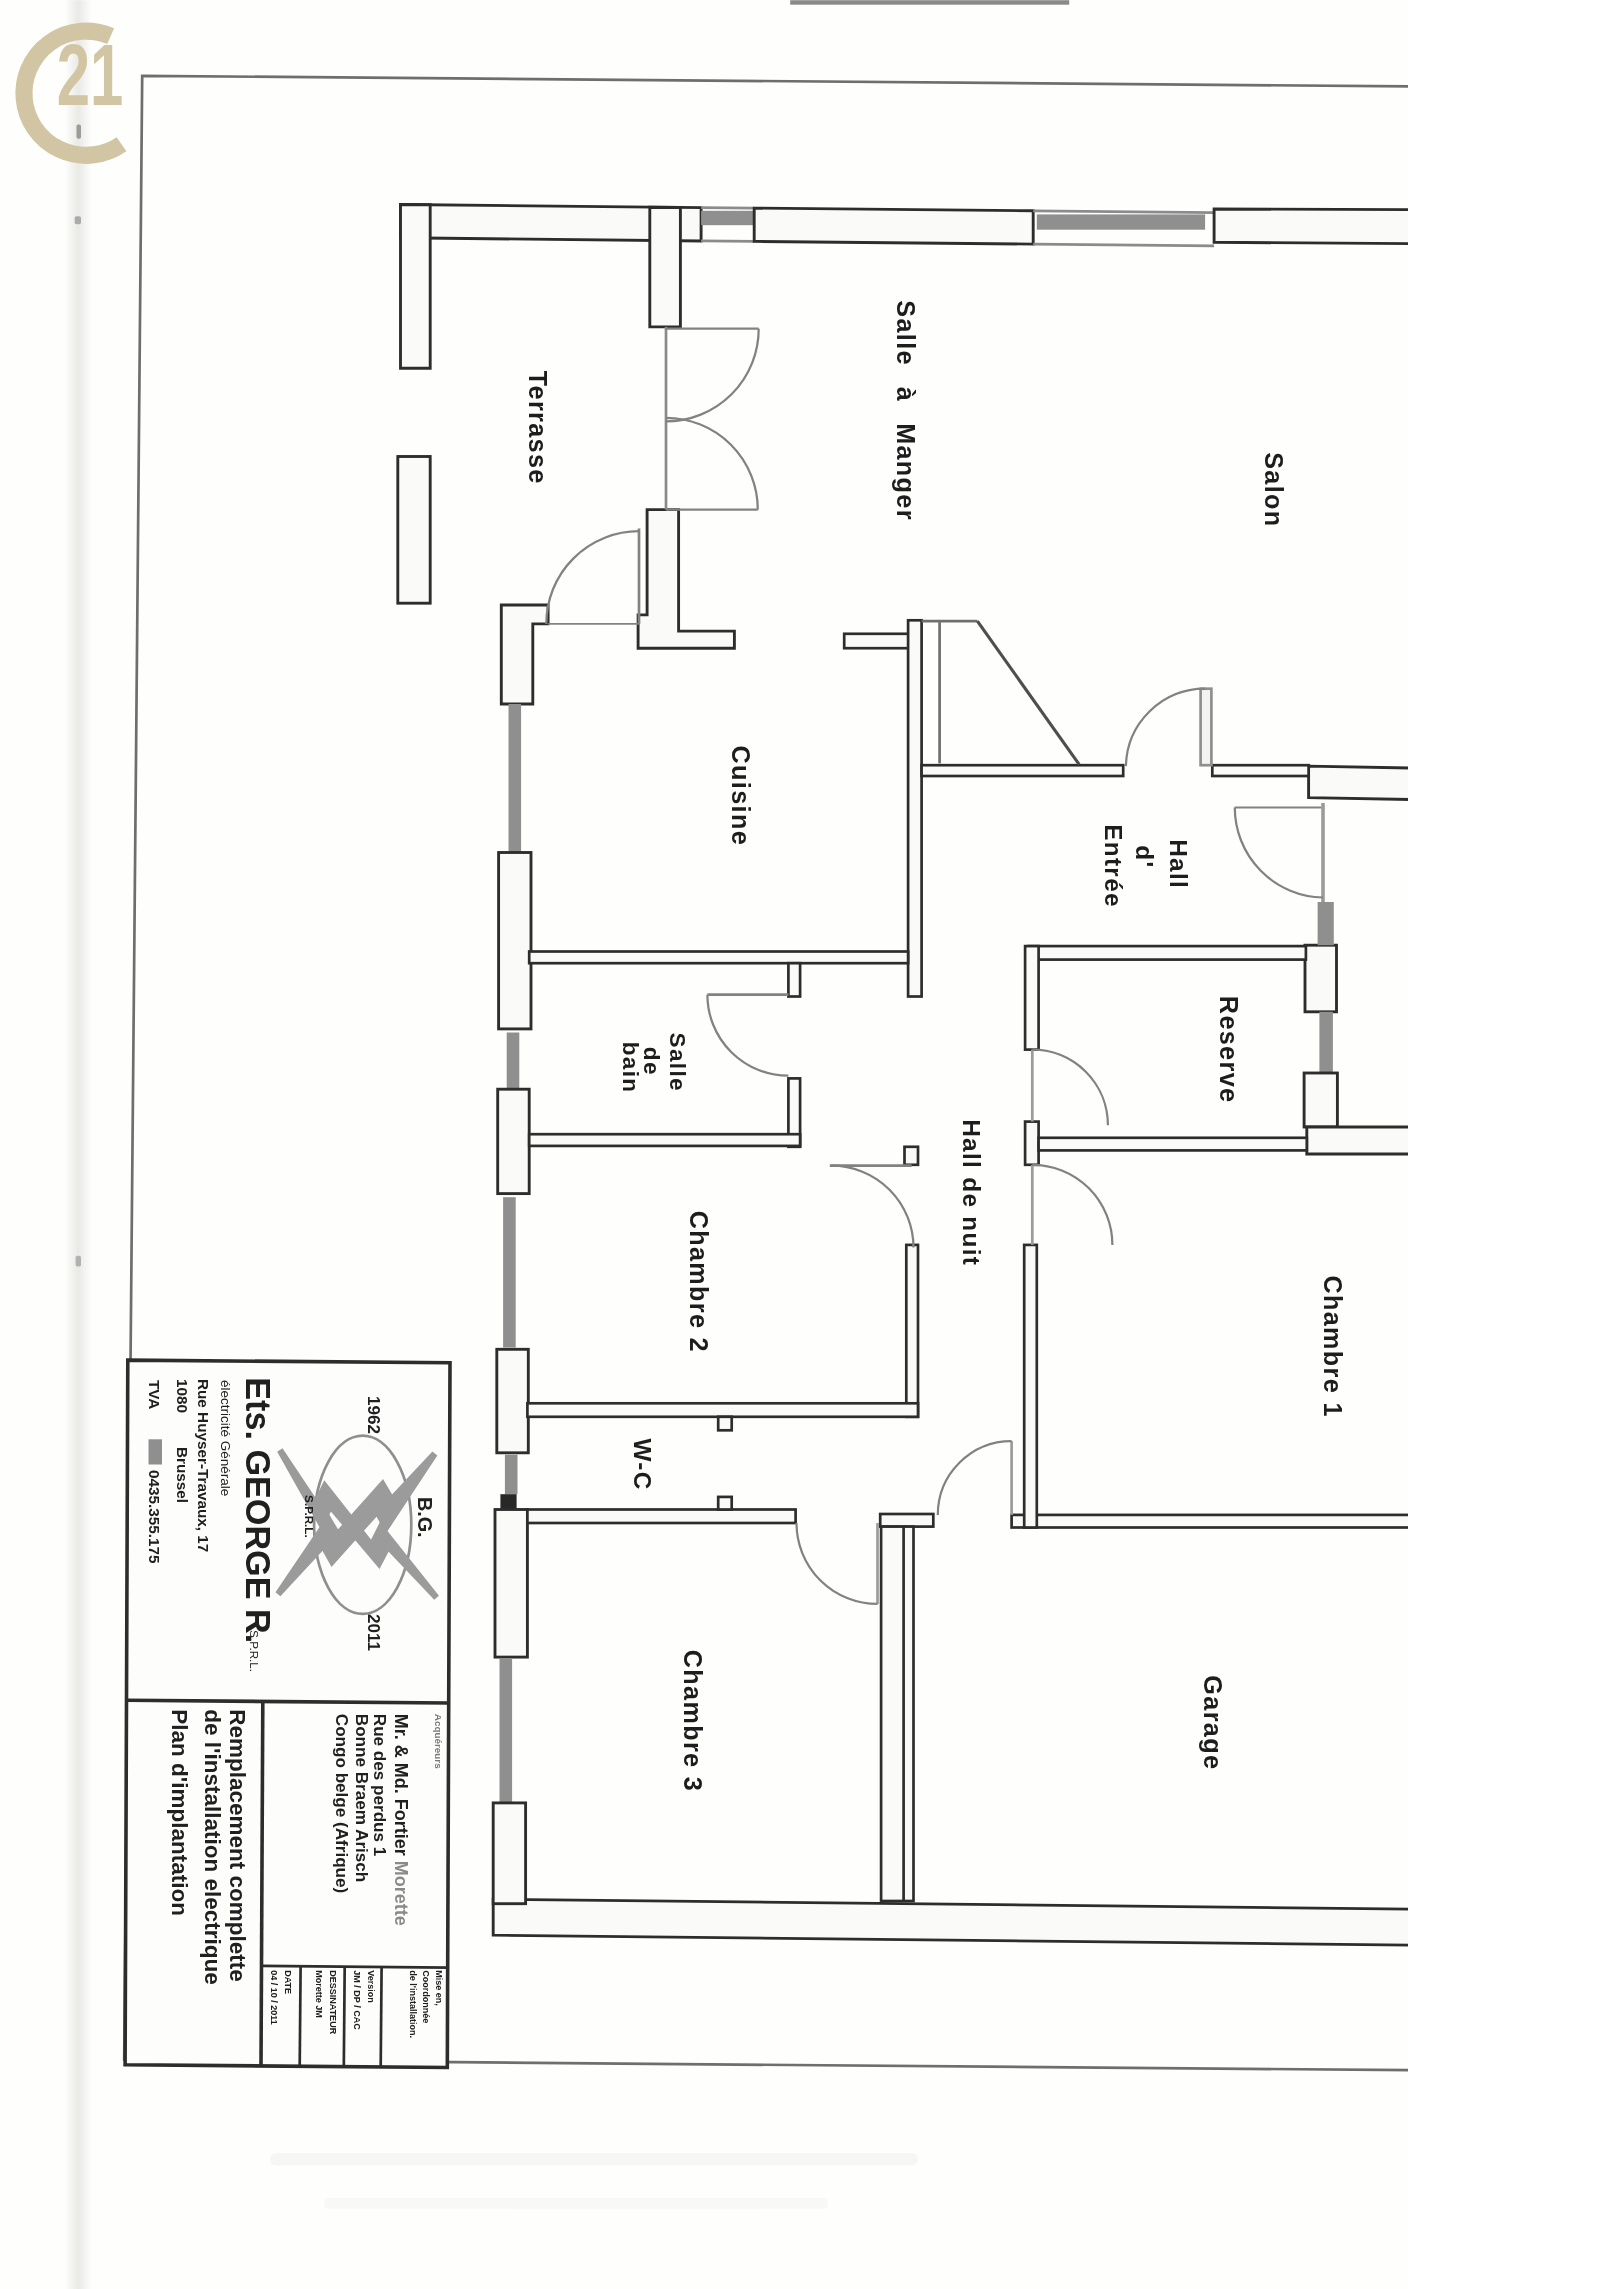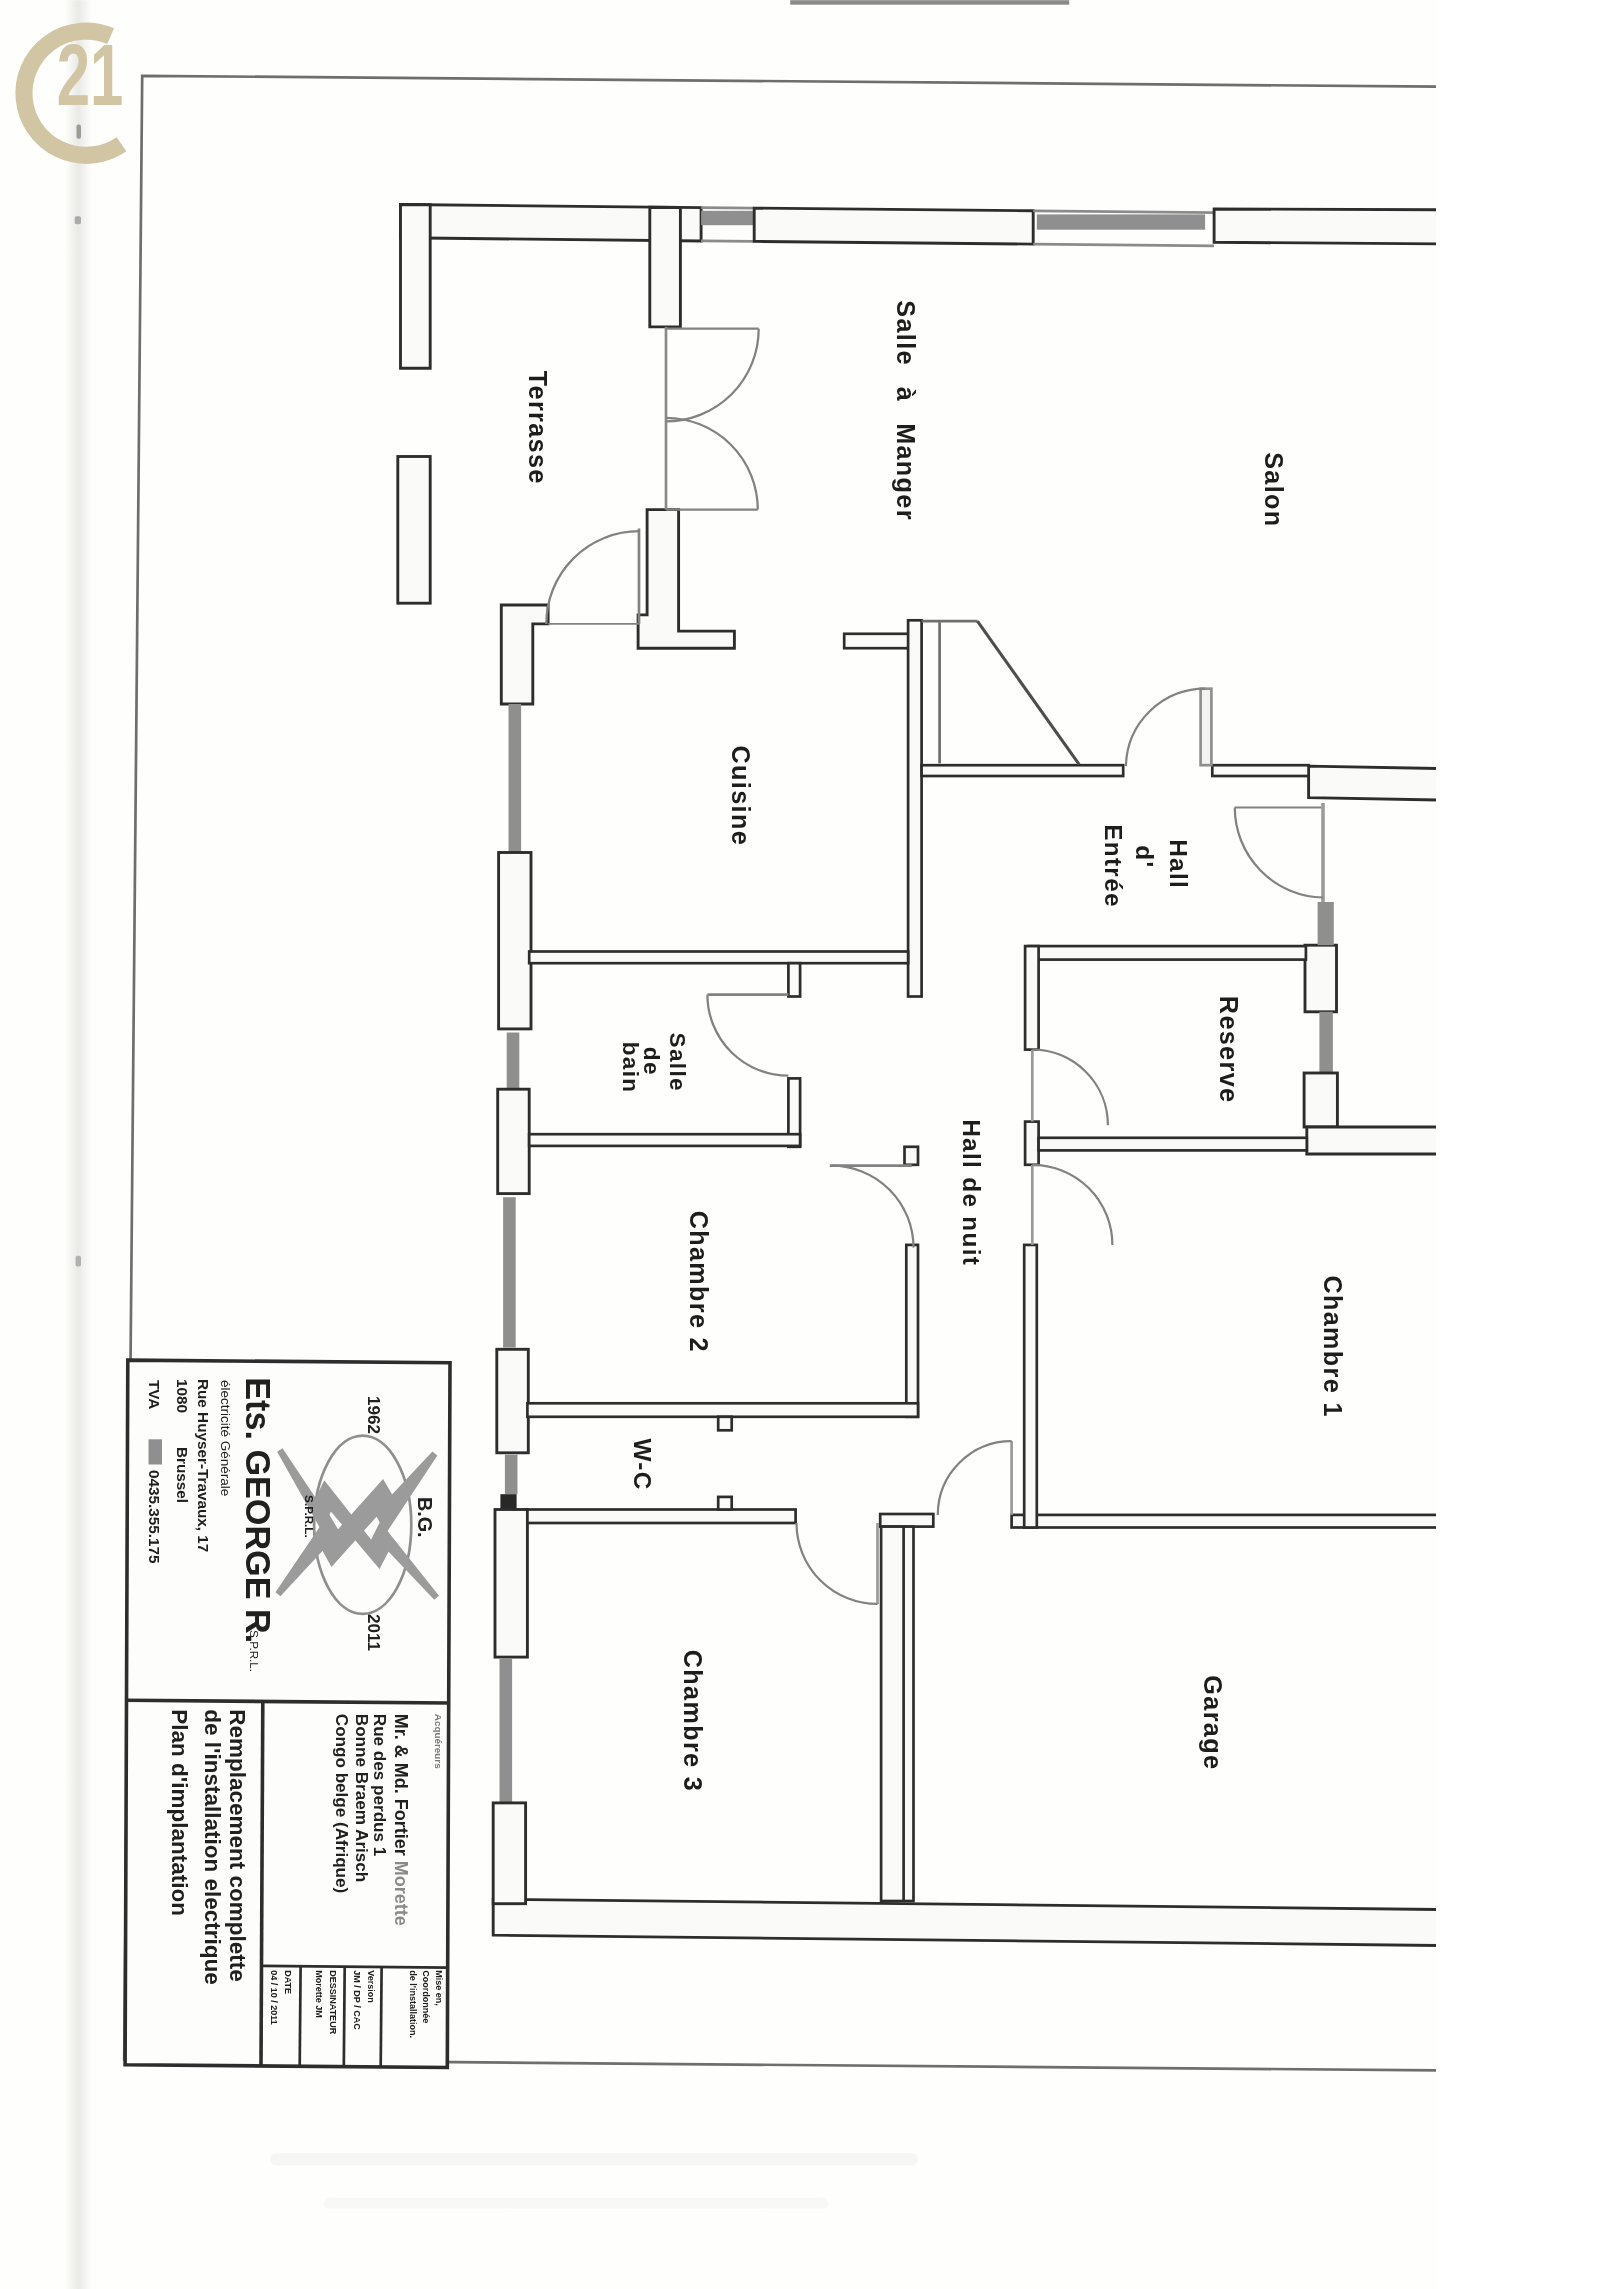--- a/index.html
+++ b/index.html
@@ -1,16 +1,16 @@
 <!DOCTYPE html>
 <html style="font-size:14.4px"><head>
 <meta charset="utf-8">
 <style>
 html,body{margin:0;padding:0;background:#ffffff;}
-#page{position:relative;width:1408px;height:2290px;background:#fcfcfb;font-family:"Liberation Sans",sans-serif;overflow:hidden;padding-left:28px;}
+#page{position:relative;width:1408px;height:2290px;background:#fcfcfb;font-family:"Liberation Sans",sans-serif;overflow:hidden;}
 #plansvg{position:absolute;top:0;left:0;filter:blur(0.4px) contrast(1.02);}
 </style>
 </head>
 <body>
 <div id="page">
 <svg id="plansvg" width="1620" height="2290" viewBox="0 0 1800 2544" xmlns="http://www.w3.org/2000/svg">
 <defs>
 <linearGradient id="streak" x1="0" y1="0" x2="1" y2="0">
 <stop offset="0" stop-color="#fcfcfb"></stop>
 <stop offset="0.5" stop-color="#e7e7e4"></stop>

